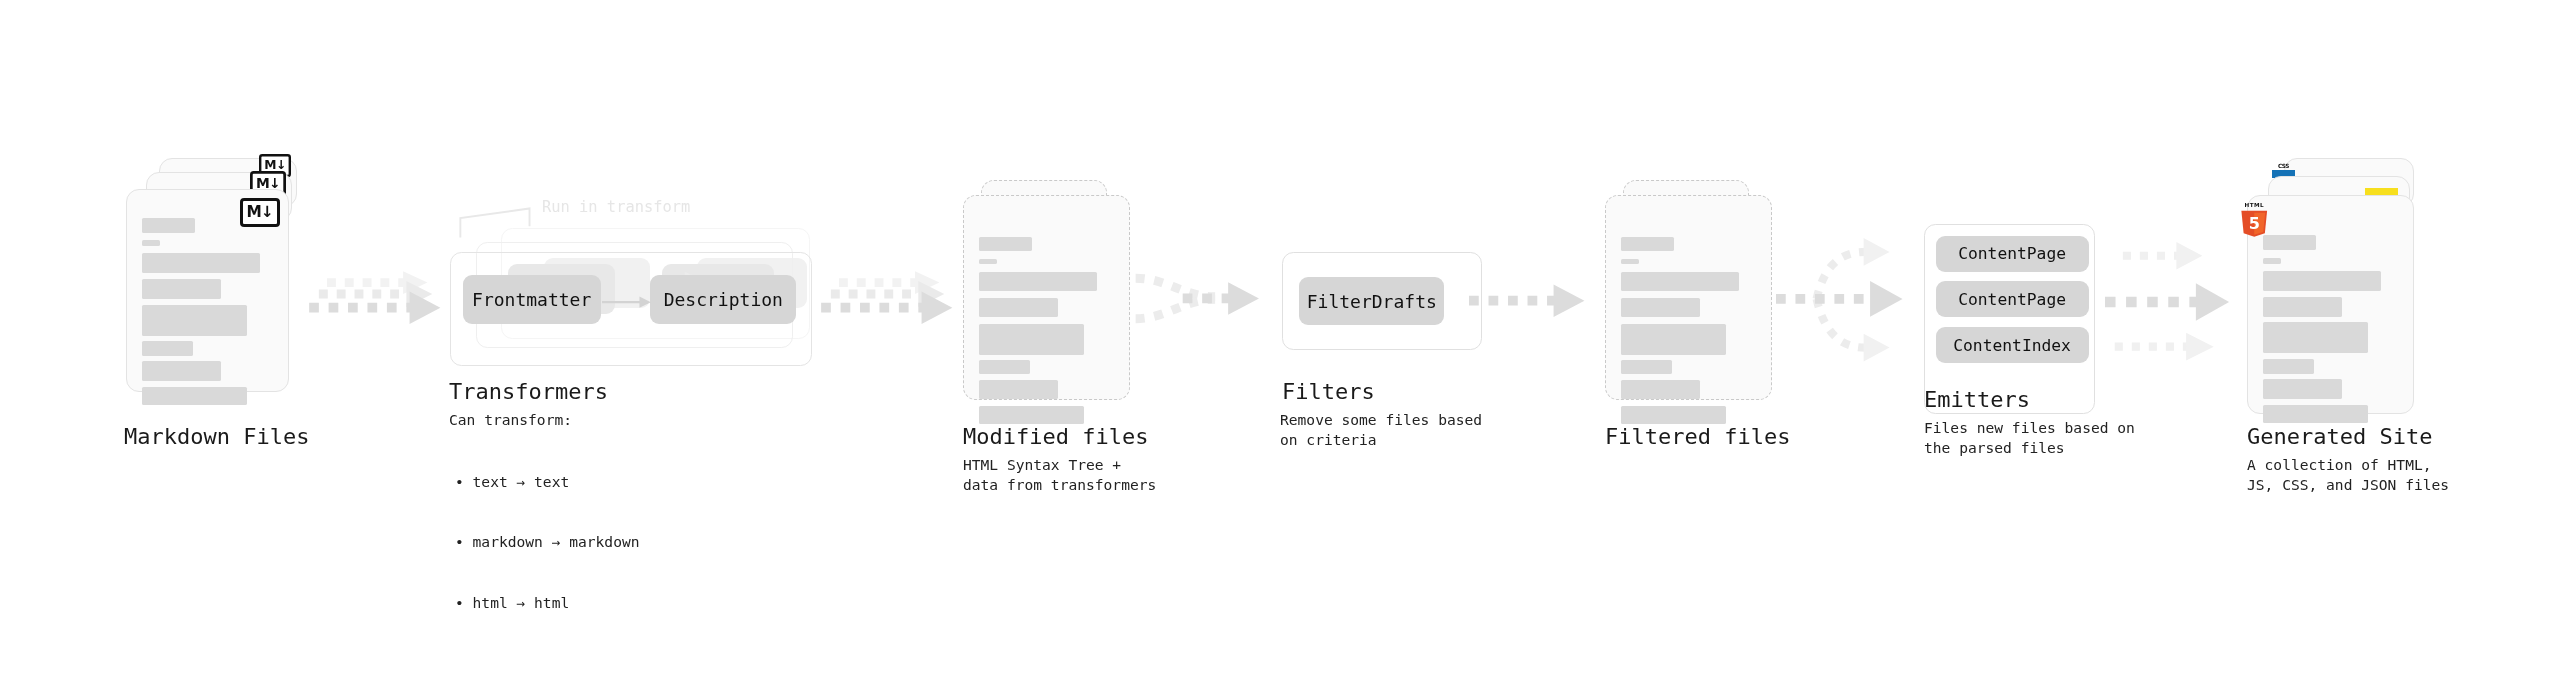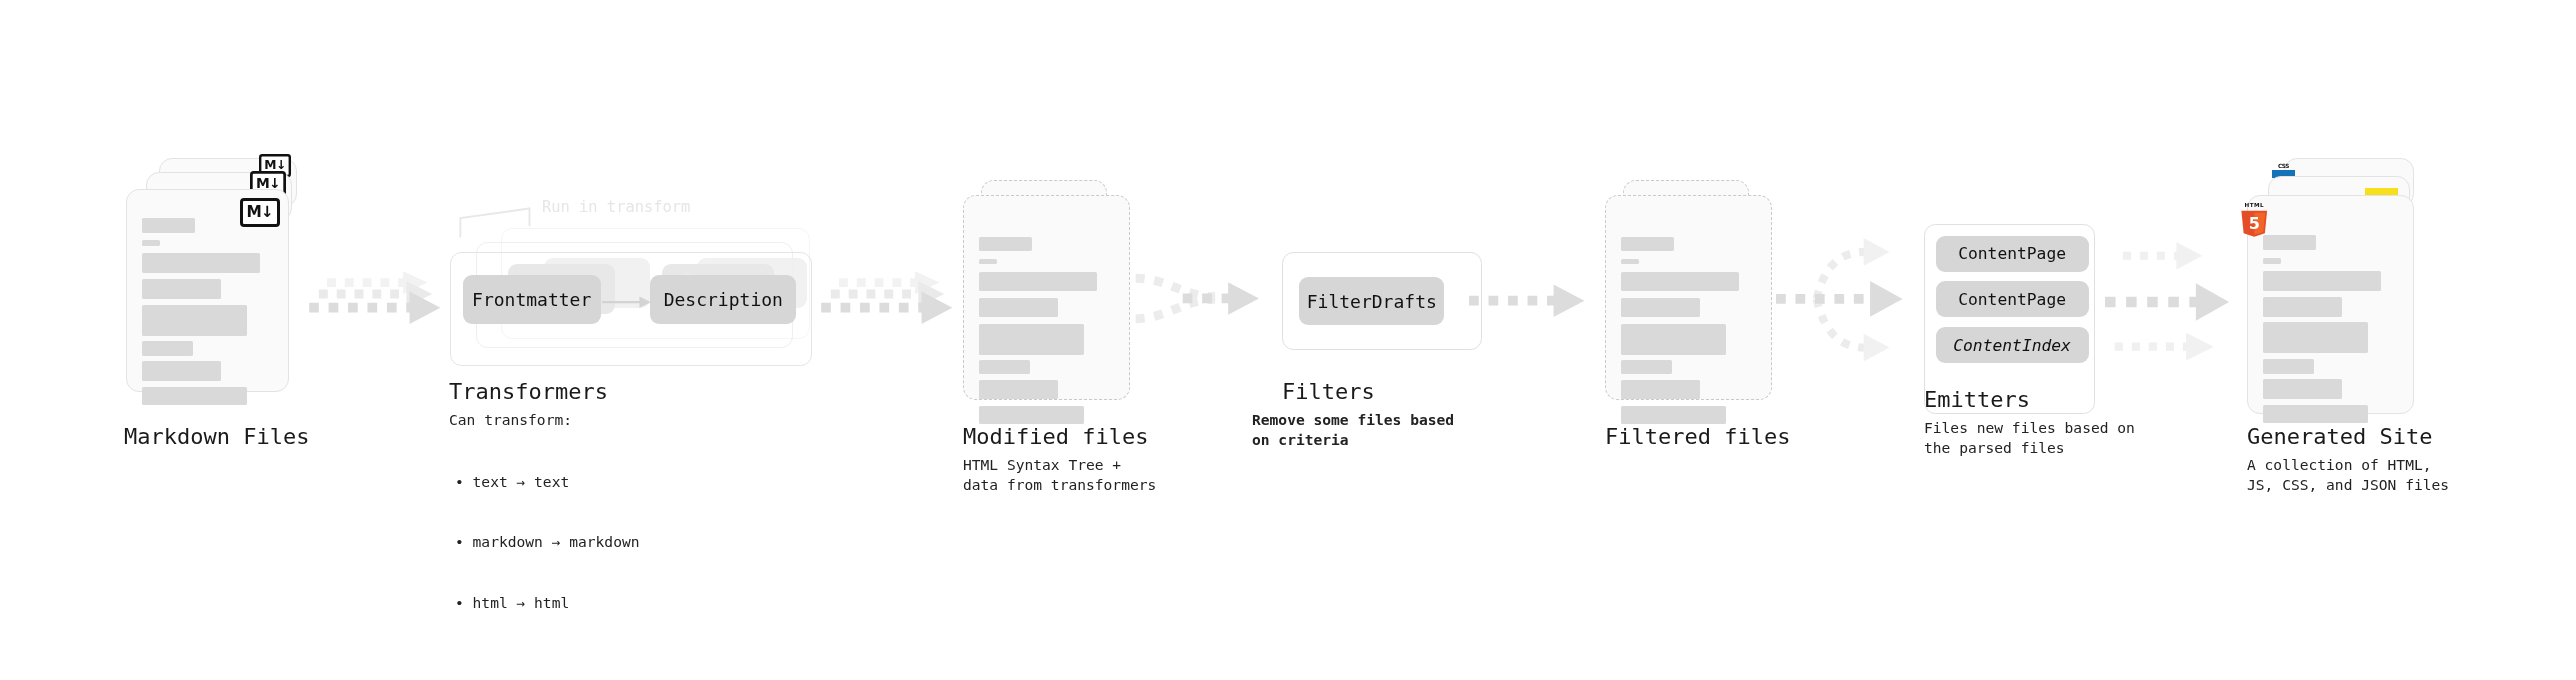--- a/index.html
+++ b/index.html
@@ -284,21 +284,21 @@
       <polygon points="116,27 154,47 116,67" fill="#dcdcdc"></polygon>
     </svg>
   </div>
 
   <div class="node" style="left:1282px; top:252px;">
     <div class="procbox" style="left:0px; top:0px; width:200px; height:98px;">
       <div class="pill" style="left:16.3px; top:24.4px; width:145px; height:48px;">FilterDrafts</div>
     </div>
   </div>
   <div class="title" style="left:1282px; top:379px;">Filters</div>
-  <div class="subtitle" style="left:1252px; top:410px;font-weight:bold;">Remove some files based
+  <div class="subtitle" style="left:1280px; top:410px;">Remove some files based
 on criteria</div>
 
   <div class="node" style="left:1469px; top:286px;">
     <svg width="126" height="49" viewBox="0 0 155 60">
       <line x1="0" y1="18" x2="106" y2="18" stroke="#dcdcdc" stroke-width="12" stroke-dasharray="12 12"></line>
       <polygon points="104,-2 142,18 104,38" fill="#dcdcdc"></polygon>
     </svg>
   </div>
 
   <div class="node" style="left:1605px; top:180px;">
@@ -329,21 +329,21 @@
 
       <line x1="0" y1="80" x2="118" y2="80" stroke="#dcdcdc" stroke-width="12" stroke-dasharray="12 12"></line>
       <polygon points="116,58 156,80 116,102" fill="#dcdcdc"></polygon>
     </svg>
   </div>
 
   <div class="node" style="left:1924px; top:224px;">
     <div class="procbox" style="left:0px; top:0px; width:171px; height:190px;">
       <div class="pill" style="left:10.6px; top:10.6px; width:153px; height:36px; font-size:16.3px;">ContentPage</div>
       <div class="pill" style="left:10.6px; top:56px; width:153px; height:36px; font-size:16.3px;">ContentPage</div>
-      <div class="pill" style="left:10.6px; top:102px; width:153px; height:36px; font-size:16.3px;font-style:italic;">ContentIndex</div>
+      <div class="pill" style="left:10.6px; top:102px; width:153px; height:36px; font-size:16.3px;">ContentIndex</div>
     </div>
   </div>
   <div class="title" style="left:1924px; top:387px;">Emitters</div>
   <div class="subtitle" style="left:1924px; top:418px;">Files new files based on
 the parsed files</div>
 
   <div class="node" style="left:2105px; top:229px;">
     <svg width="146" height="142" viewBox="0 0 180 175">
       <g>
         <line x1="22" y1="33" x2="90" y2="33" stroke="#f0f0f0" stroke-width="10" stroke-dasharray="10 11"></line>

